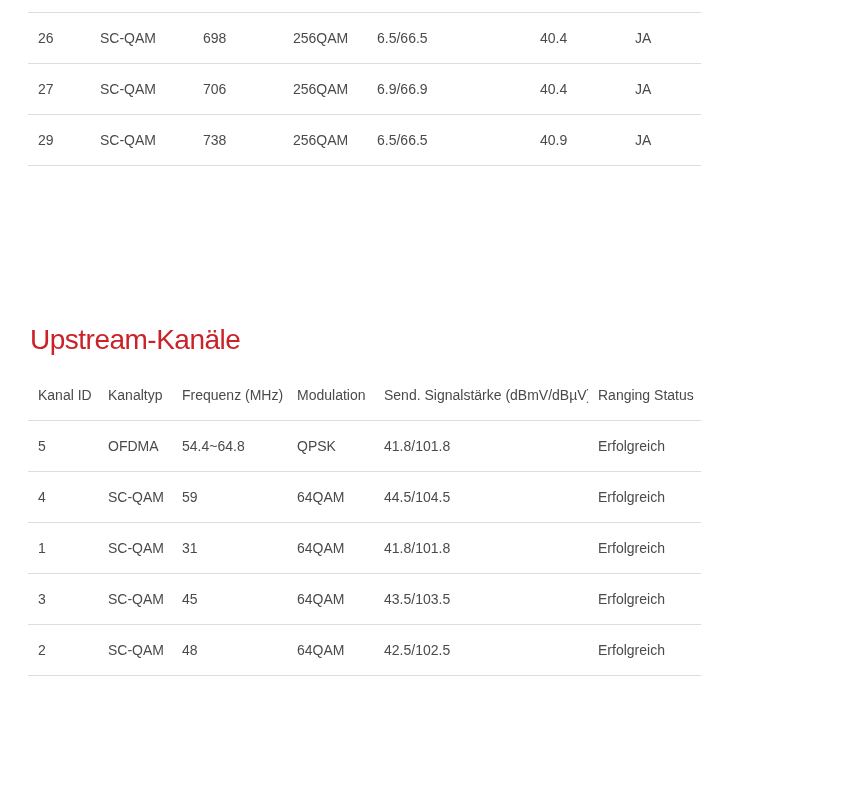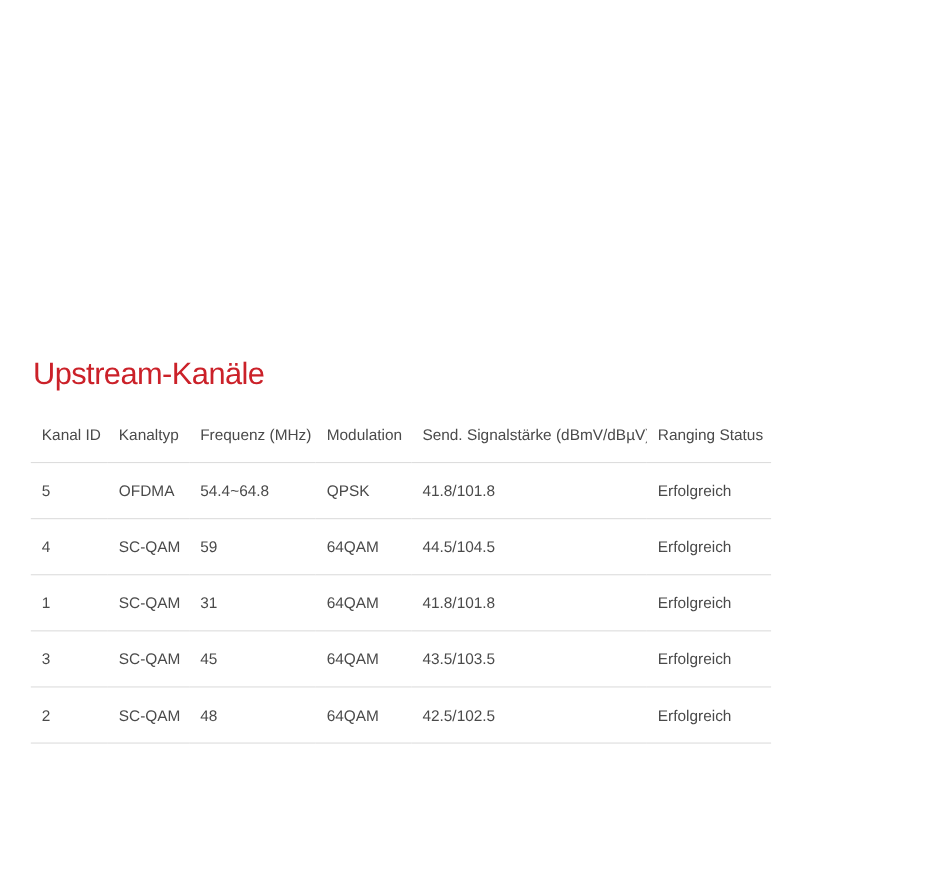--- a/index.html
+++ b/index.html
@@ -67,20 +67,47 @@
     <colgroup>
       <col style="width:62px">
       <col style="width:103px">
       <col style="width:90px">
       <col style="width:84px">
       <col style="width:163px">
       <col style="width:95px">
       <col style="width:76px">
     </colgroup>
     <tbody>
+        <tr>
+          <td>26</td>
+          <td>SC-QAM</td>
+          <td>698</td>
+          <td>256QAM</td>
+          <td>6.5/66.5</td>
+          <td>40.4</td>
+          <td>JA</td>
+        </tr>
+        <tr>
+          <td>27</td>
+          <td>SC-QAM</td>
+          <td>706</td>
+          <td>256QAM</td>
+          <td>6.9/66.9</td>
+          <td>40.4</td>
+          <td>JA</td>
+        </tr>
+        <tr>
+          <td>29</td>
+          <td>SC-QAM</td>
+          <td>738</td>
+          <td>256QAM</td>
+          <td>6.5/66.5</td>
+          <td>40.9</td>
+          <td>JA</td>
+        </tr>
       </tbody>
   </table>
 
   <h2 class="section-title" style="color: rgb(203, 33, 41);">Upstream-Kanäle</h2>
 
   <table class="tbl upstream">
     <colgroup>
       <col style="width:70px">
       <col style="width:74px">
       <col style="width:115px">

